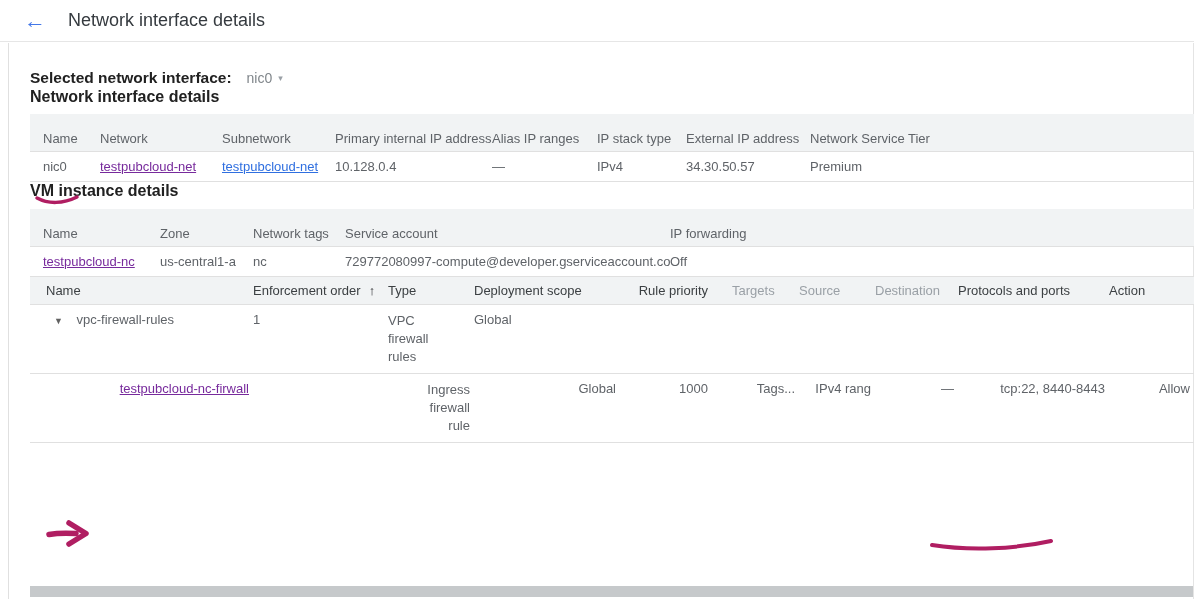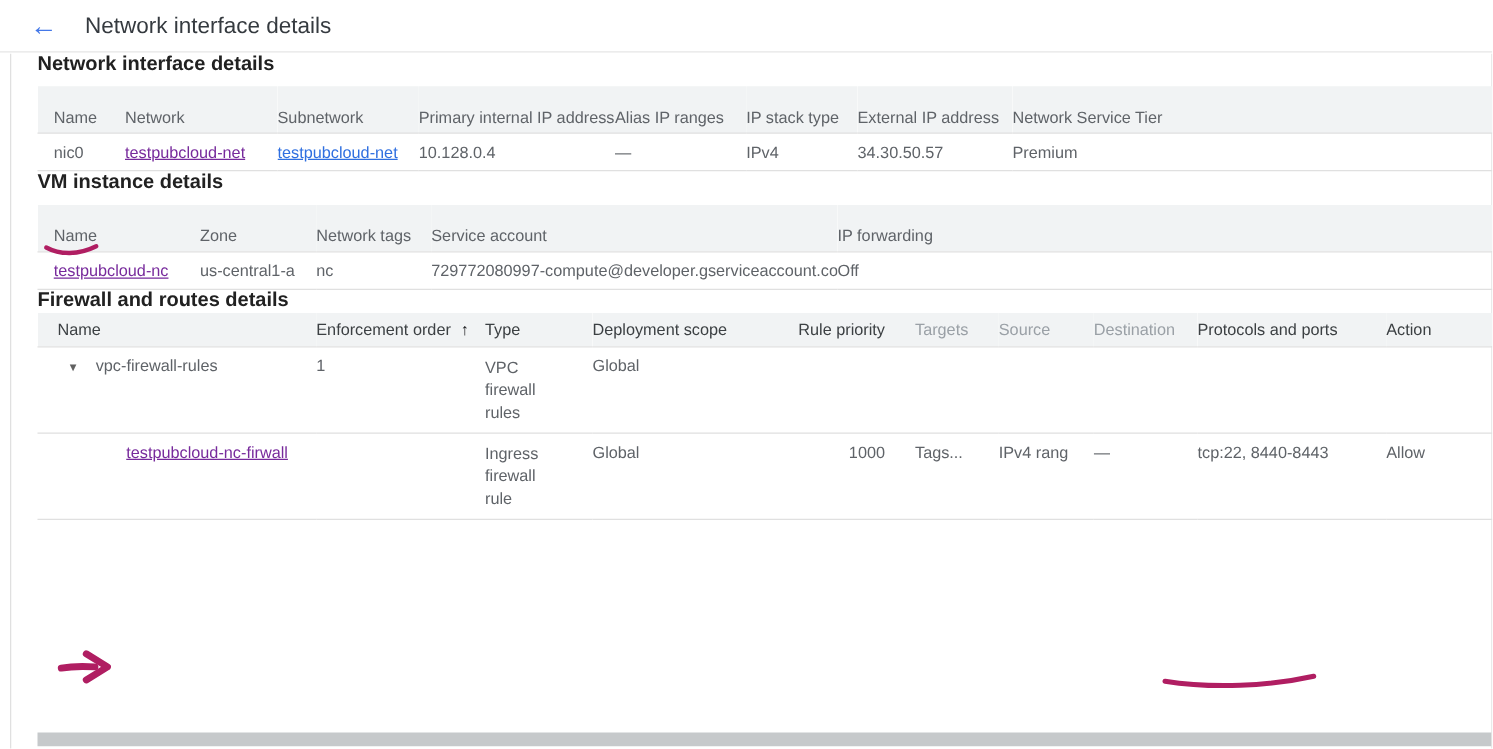--- a/index.html
+++ b/index.html
@@ -56,21 +56,21 @@
   .filter-input{border:none;outline:none;font-size:13px;font-family:"Liberation Sans",sans-serif;
                 width:420px;color:#3c4043;background:transparent;}
   .filter-input::placeholder{color:#9aa0a6;}
 
   
   .t3 th{padding-top:6px;padding-bottom:6px;color:#3c4043;}
   .t3 th.dim{color:#9aa0a6;}
   .t3 th.r,.t3 td.r{text-align:right;}
   .t3 td{color:#5f6368;}
   .row-tall-1 td{height:46px;}
-  .row-tall-2 td{height:48px;}
+  .row-tall-2 td{height:48px;text-align:right;}
   .expander{font-size:9px;color:#616161;margin-right:10px;cursor:pointer;}
   .fw-name-1{padding-left:24px;color:#3c4043;}
   .fw-name-2{padding-left:71px;}
   .wrap span{display:inline-block;width:56px;white-space:normal;line-height:18px;}
   .sort-arrow{font-weight:700;color:#202124;margin-left:8px;font-size:13px;}
   .protocols{color:#3c4043;}
 
   
   .hscrollbar{position:absolute;left:30px;right:1px;bottom:2px;height:11px;background:#c6c9cb;}
 
@@ -82,20 +82,27 @@
 
 <div class="page">
 
   <div class="appbar">
     <span class="back-arrow">←</span>
     <span class="appbar-title">Network interface details</span>
   </div>
 
   <div class="content">
 
+    <div class="selector-line">
+      <span class="selector-label">Selected network interface:</span>
+      <span class="selector-value">
+        <span>nic0</span>
+        <span class="caret">▾</span>
+      </span>
+    </div>
 
     <h2 class="section-title h2-nid">Network interface details</h2>
     <table class="t1">
       <colgroup>
           <col style="width:70px">
           <col style="width:122px">
           <col style="width:113px">
           <col style="width:157px">
           <col style="width:105px">
           <col style="width:89px">
@@ -150,21 +157,20 @@
         <tr>
           <td class="pad-first"><a class="link-purple">testpubcloud-nc</a></td>
           <td>us-central1-a</td>
           <td>nc</td>
           <td>729772080997-compute@developer.gserviceaccount.com</td>
           <td>Off</td>
         </tr>
       </tbody>
     </table>
 
-    <h2 class="section-title h2-fw">Firewall and routes details</h2>
 
 
 
     <table class="t3">
       <colgroup>
           <col style="width:223px">
           <col style="width:135px">
           <col style="width:86px">
           <col style="width:146px">
           <col style="width:92px">

